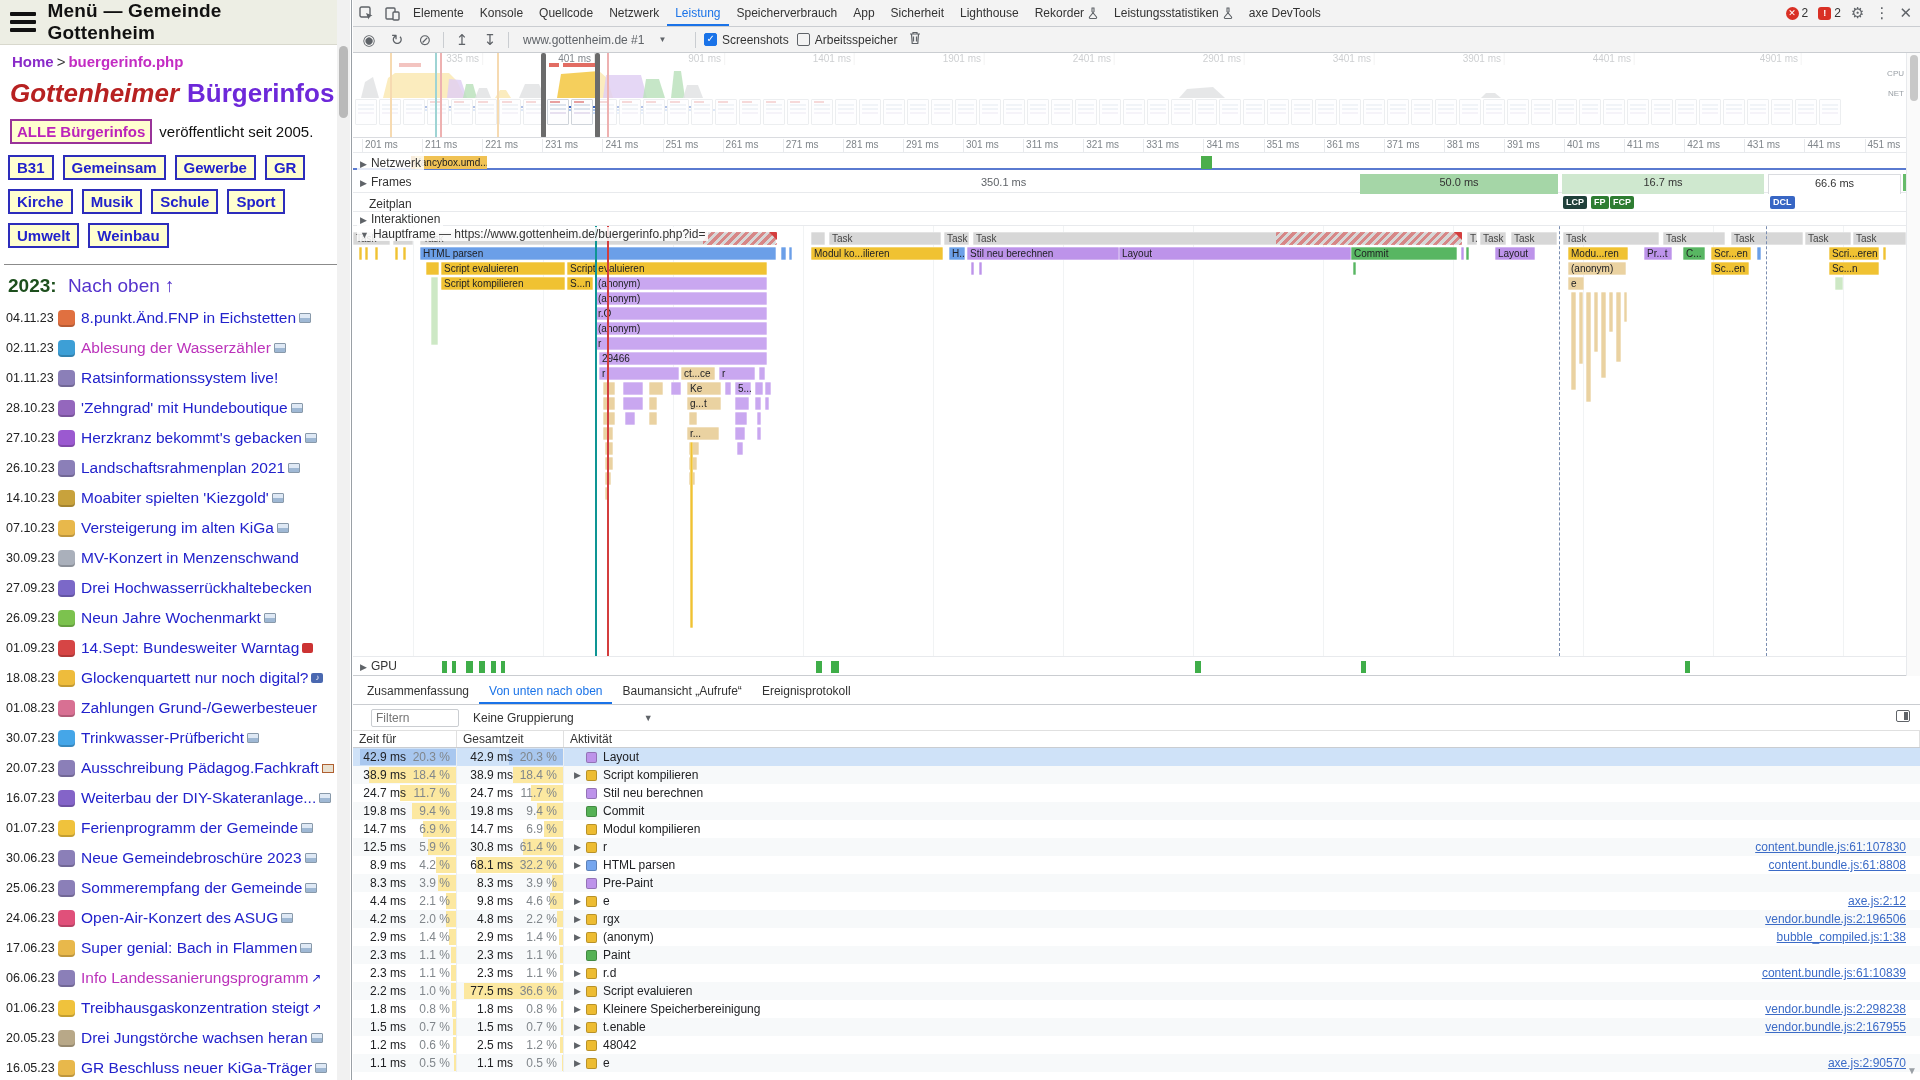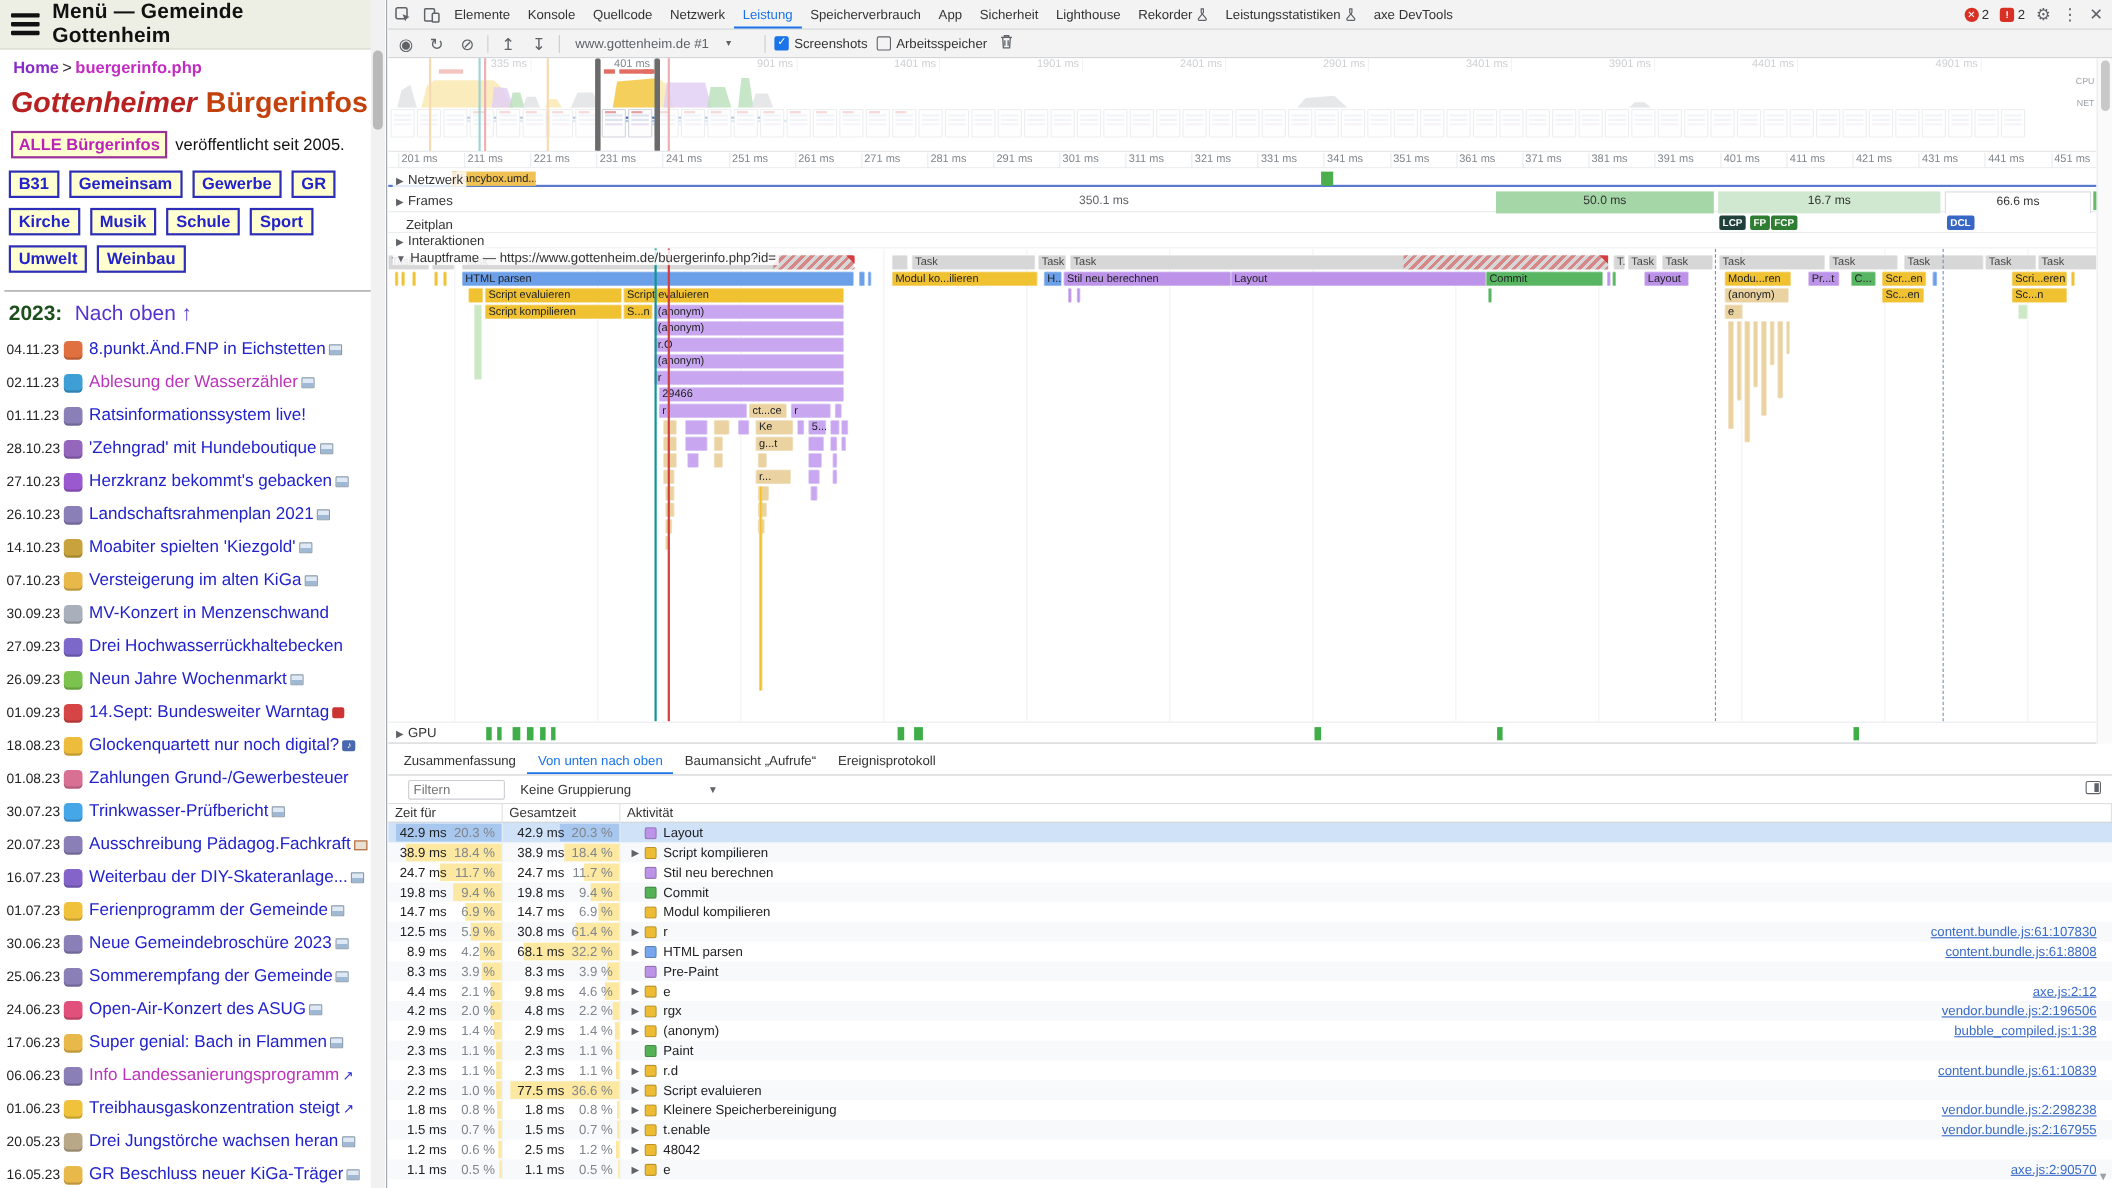--- a/index.html
+++ b/index.html
@@ -14,21 +14,21 @@
   .pg-header { display:flex; align-items:center; gap:12px; background:#edeee4; border-bottom:1px solid #d8d8cd; height:45px; padding:0 10px; width:339px;}
   .burger { display:inline-block; width:26px; }
   .burger span { display:block; height:4px; background:#111; margin:4px 0; border-radius:1px;}
   .pg-title { font-size:19px; font-weight:bold; color:#111; letter-spacing:.2px;}
   .crumbs { padding:8px 0 2px 12px; font-size:15px; font-weight:bold;}
   .crumbs .home { color:#8a2bc9; }
   .crumbs .sep { color:#333; font-weight:normal; padding:0 3px;}
   .crumbs .cur { color:#c32cc3; }
   .big-title { padding:6px 0 4px 10px; font-size:26px; font-weight:bold; }
   .big-title .t1 { color:#b72121; font-style:italic; margin-right:8px;}
-  .big-title .t2 { color:#c2410c; }
+  .big-title .t2 { color:#6d28d9; }
   .sub-line { padding:6px 0 2px 10px; font-size:15px; color:#111; display:flex; align-items:center; gap:7px;}
   .alle-btn { border:2px solid #993399; background:#ffffcf; color:#bb22bb; font-weight:bold; font-size:15px; padding:2px 5px; cursor:pointer;}
   .tags { padding:9px 6px 4px 8px; display:flex; flex-wrap:wrap; gap:9px 9px; width:345px;}
   .tag { border:2px solid #2d2dbb; background:#ffffcf; color:#2222cc; font-weight:bold; font-size:15px; padding:2px 7px; cursor:pointer;}
   .rule { border:none; border-top:1px solid #8b8b8b; margin:12px 4px 0 4px;}
   .yr-line { padding:10px 0 2px 8px; font-size:19px; font-weight:bold;}
   .yr-line .yr { color:#1d4f1d; }
   .yr-line a { color:#5533cc; text-decoration:none; font-weight:normal; margin-left:6px;}
   #news { padding:4px 0 0 6px; }
   .n-row { display:flex; align-items:center; height:30px; white-space:nowrap;}

